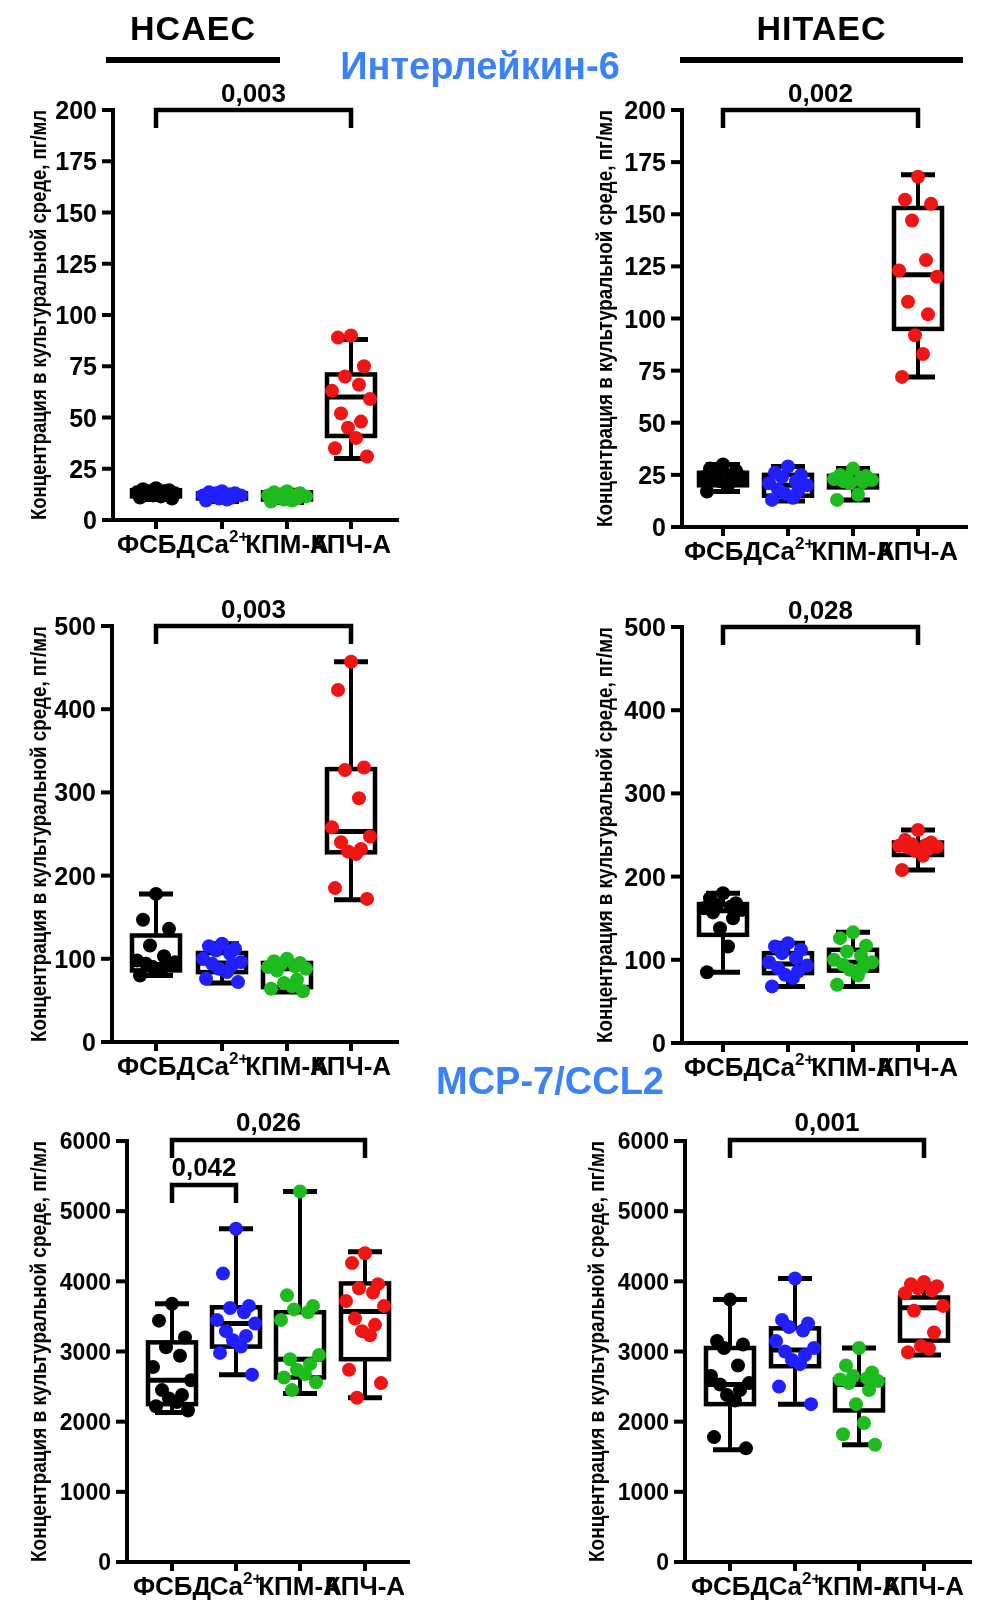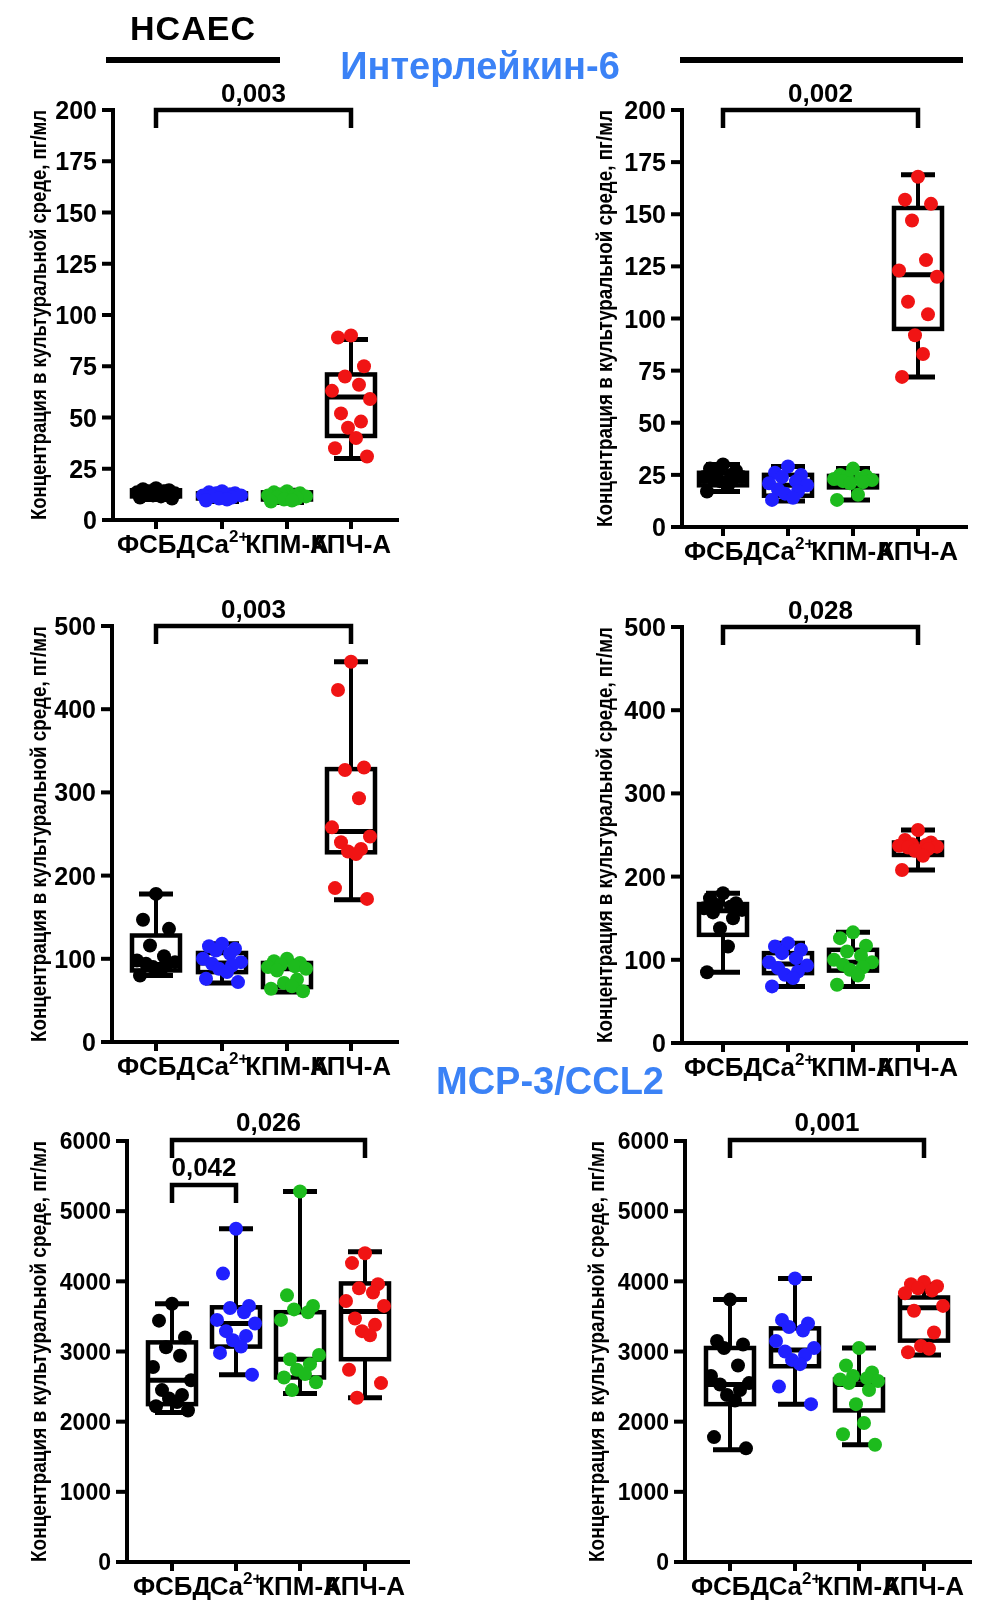--- a/index.html
+++ b/index.html
@@ -19,25 +19,26 @@
   .t2{left:337px;top:556px;}
   .t3{left:360px;top:1062px;}
   #chart-svg{position:absolute;left:0;top:0;}
   text{font-family:"Liberation Sans","DejaVu Sans",sans-serif;}
 </style>
 </head>
 <body>
 
 <div class="fig">
   <div class="cell-header ch-left">HCAEC</div>
+  <div class="cell-header ch-right">HITAEC</div>
   <div class="rule rule-left"></div>
   <div class="rule rule-right"></div>
 
   <div class="section-title t1">Интерлейкин-6</div>
-  <div class="section-title t3">MCP-3/CCL2</div>
+  <div class="section-title t3">MCP-7/CCL2</div>
 
   <svg id="chart-svg" width="983" height="1615" viewBox="0 0 983 1615" xmlns="http://www.w3.org/2000/svg">
       <g>
         <g stroke="#000" stroke-width="4" stroke-linecap="square">
           <line x1="113" y1="110" x2="113" y2="520"></line>
           <line x1="113" y1="520" x2="397" y2="520"></line>
         </g>
         <g>
           <line x1="102" y1="520" x2="113" y2="520" stroke="#000" stroke-width="4"></line>
           <text x="97" y="529" text-anchor="end" font-size="25" font-weight="bold" fill="#000">0</text>

